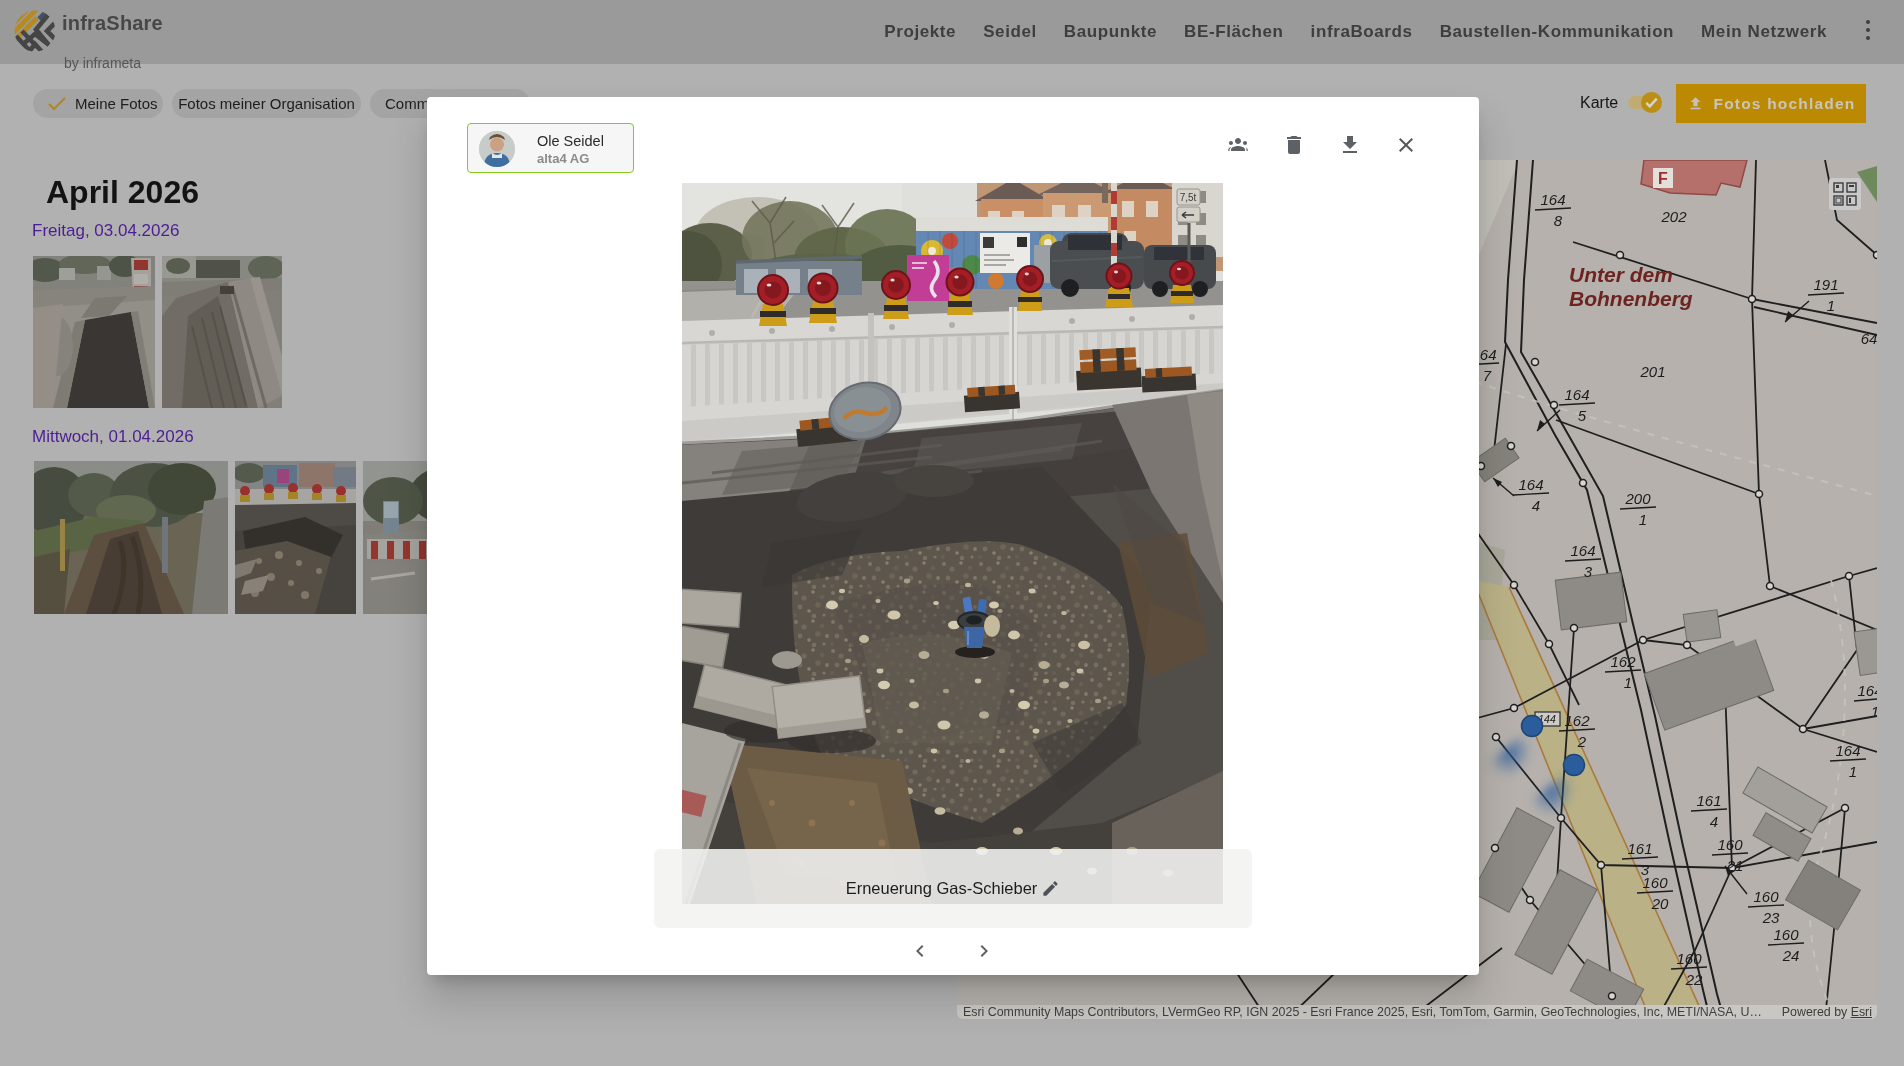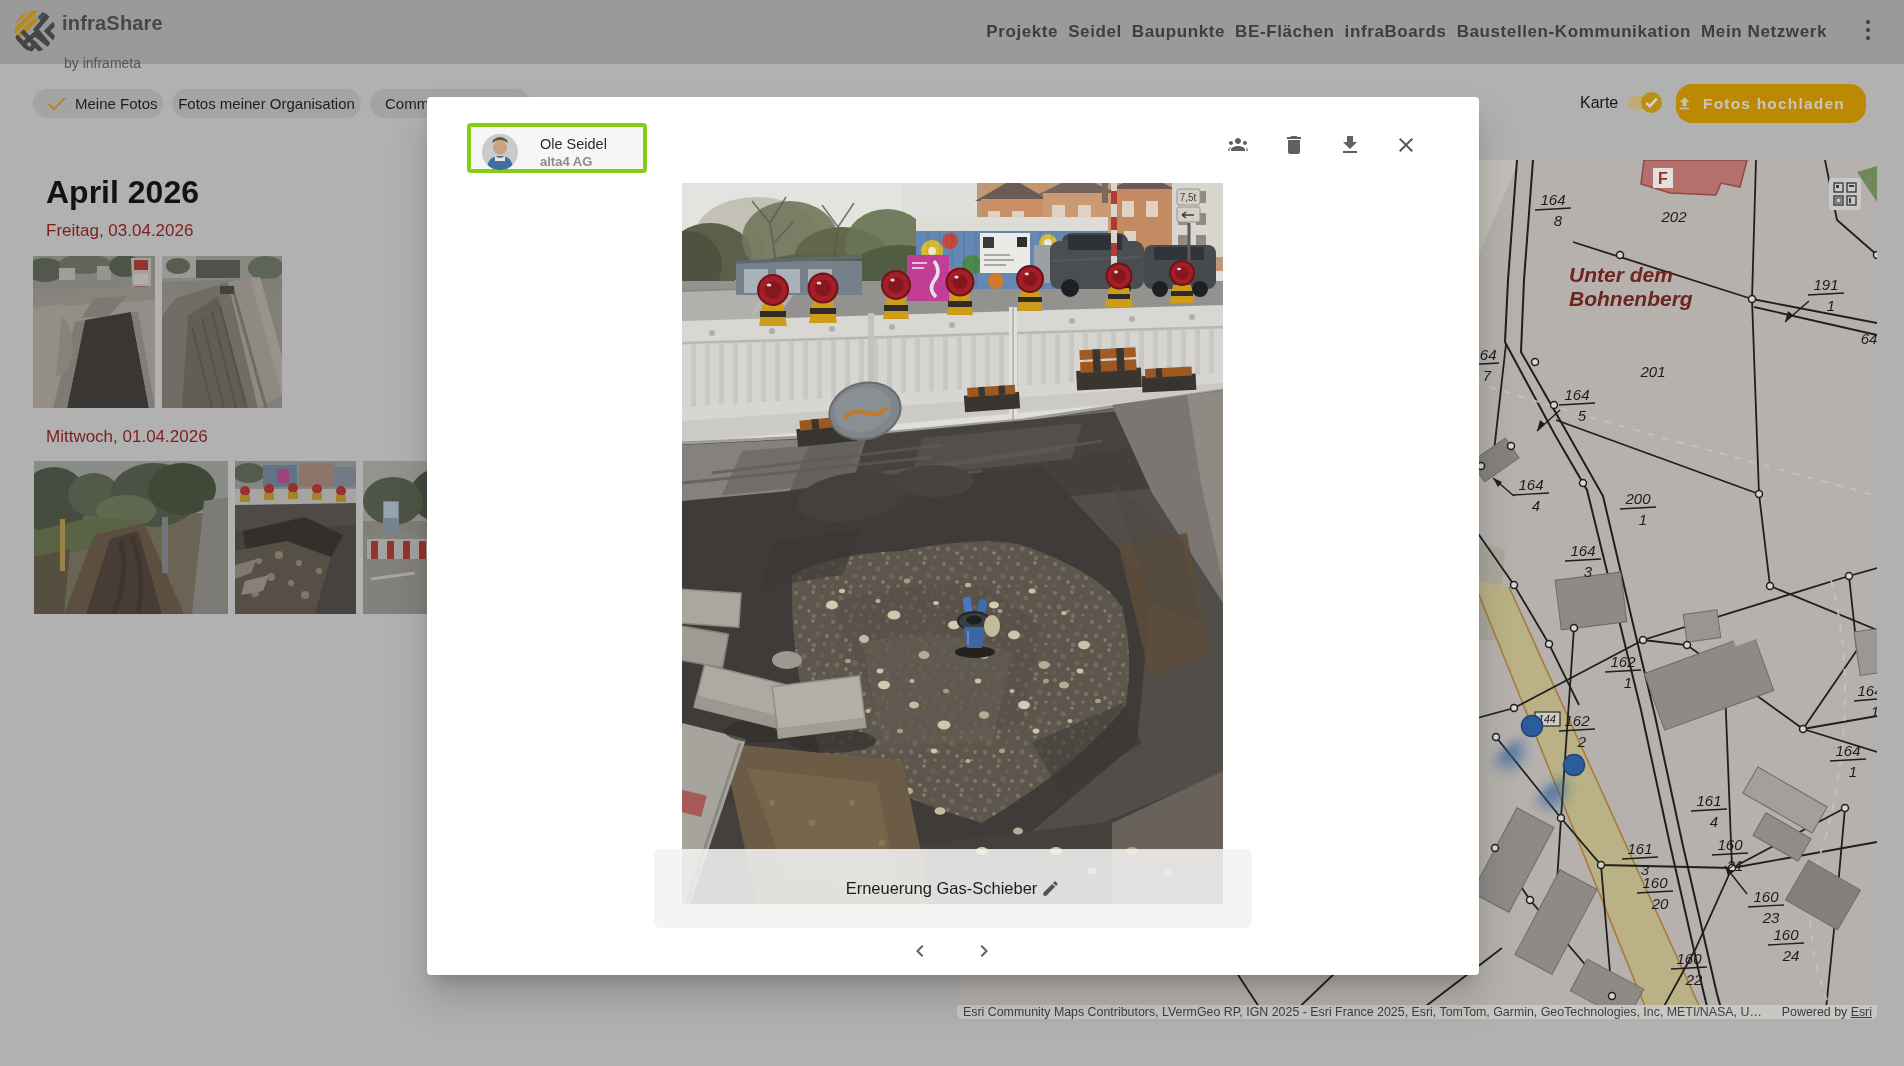--- a/index.html
+++ b/index.html
@@ -7,59 +7,59 @@
   html,body { width:1904px; height:1066px; overflow:hidden; background:#b1b1b1;
     font-family:"Liberation Sans", sans-serif; }
   #stage { position:relative; width:1904px; height:1066px; }
 
   
   #hdr { position:absolute; left:0; top:0; width:1904px; height:64px; background:#9a9a9a; }
   #logo { position:absolute; left:14px; top:8px; }
   #logotxt { position:absolute; left:62px; top:8px; }
   #logotxt .t1 { font-size:20px; font-weight:700; color:#474747; letter-spacing:0.2px; line-height:30px;}
   #logotxt .t2 { font-size:14px; color:#565656; margin-top:17px; margin-left:2px;}
-  nav { position:absolute; right:77px; top:0; height:64px; display:flex; align-items:center; gap:10px; }
+  nav { position:absolute; right:77px; top:0; height:64px; display:flex; align-items:center; gap:27px; }
   nav a { color:#3e3e3e; font-size:17px; font-weight:700; letter-spacing:0.6px; text-decoration:none; white-space:nowrap;}
   #kebab { position:absolute; right:34px; top:20px; width:4px; height:24px; }
   #kebab i { display:block; width:4px; height:4px; border-radius:50%; background:#3e3e3e; margin-bottom:4px;}
 
   
   .chip { position:absolute; top:89px; height:29px; border-radius:14.5px; background:#a4a4a4;
     color:#1d1d1d; font-size:15px; display:flex; align-items:center; white-space:nowrap; }
   #chip1 { left:33px; width:130px; padding-left:42px;}
   #chip1 svg { position:absolute; left:15px; top:8px; }
   #chip2 { left:172px; width:189px; justify-content:center;}
   #chip3 { left:370px; width:160px; padding-left:15px;}
 
   
   #karte { position:absolute; left:1580px; top:94px; font-size:16px; color:#161616; }
   #toggle { position:absolute; left:1628px; top:96px; width:30px; height:13px; border-radius:7px; background:#c0ab72; }
   #toggle .thumb { position:absolute; left:13px; top:-4px; width:21px; height:21px; border-radius:50%;
      background:#bb8e14; display:flex; align-items:center; justify-content:center; }
-  #upload { position:absolute; left:1676px; top:84px; width:190px; height:39px; border-radius:16px;
+  #upload { position:absolute; left:1676px; top:84px; width:190px; height:39px; border-radius:0;
      background:#bb8a02; color:#c9c5be; font-size:15.5px; font-weight:700; letter-spacing:1.2px;
-     display:flex; align-items:center; gap:10px;}
+     display:flex; align-items:center; justify-content:center; gap:10px;}
 
   
   #h-april { position:absolute; left:46px; top:174px; font-size:32px; font-weight:700; color:#131313; }
-  .daylbl { position:absolute; left:46px; font-size:17px; color:#7f1d1d; }
+  .daylbl { position:absolute; left:32px; font-size:17px; color:#4c1d95; }
   .thumb { position:absolute; overflow:hidden; }
 
   
   #map { position:absolute; left:957px; top:160px; width:920px; height:859px; border-radius:6px; overflow:hidden; background:#b6b1ac;}
   #attrib { position:absolute; left:0; bottom:0; width:920px; height:14px; background:#c8c7c4;
      font-size:12.4px; color:#3f3f3f; display:flex; align-items:center; justify-content:space-between; padding:0 5px 0 6px; white-space:nowrap; overflow:hidden;}
   #attrib .pw { color:#3c3c3c; }
   #attrib .pw u { text-decoration:underline; }
 
   
   #modal { position:absolute; left:427px; top:97px; width:1052px; height:878px; background:#ffffff;
      border-radius:4px; box-shadow:0 11px 15px -7px rgba(0,0,0,.2), 0 24px 38px 3px rgba(0,0,0,.14); }
-  #uchip { position:absolute; left:40px; top:26px; width:180px; height:50px; background:#f6f6f6;
-     border:4px solid #84cc16; border-radius:4px; }
+  #uchip { position:absolute; left:40px; top:26px; width:167px; height:50px; background:#f6f6f6;
+     border:1px solid #84cc16; border-radius:4px; }
   #uchip .av { position:absolute; left:11px; top:7px; width:36px; height:36px; border-radius:50%; overflow:hidden; background:#cfd6da;}
   #uchip .nm { position:absolute; left:69px; top:9px; font-size:14.5px; color:#2b2b2b; }
   #uchip .org { position:absolute; left:69px; top:27px; font-size:13px; font-weight:700; color:#8b8b8b; }
   .mico { position:absolute; top:36px; width:24px; height:24px; }
   #photo { position:absolute; left:255px; top:86px; width:541px; height:721px; }
   #caption { position:absolute; left:227px; top:752px; width:598px; height:79px; border-radius:6px;
      background:rgba(242,242,241,0.88); display:flex; align-items:center; justify-content:center; gap:4px;}
   #caption span { font-size:16.5px; color:#1d1d1d; }
   .chev { position:absolute; top:842px; width:24px; height:24px; }
 

